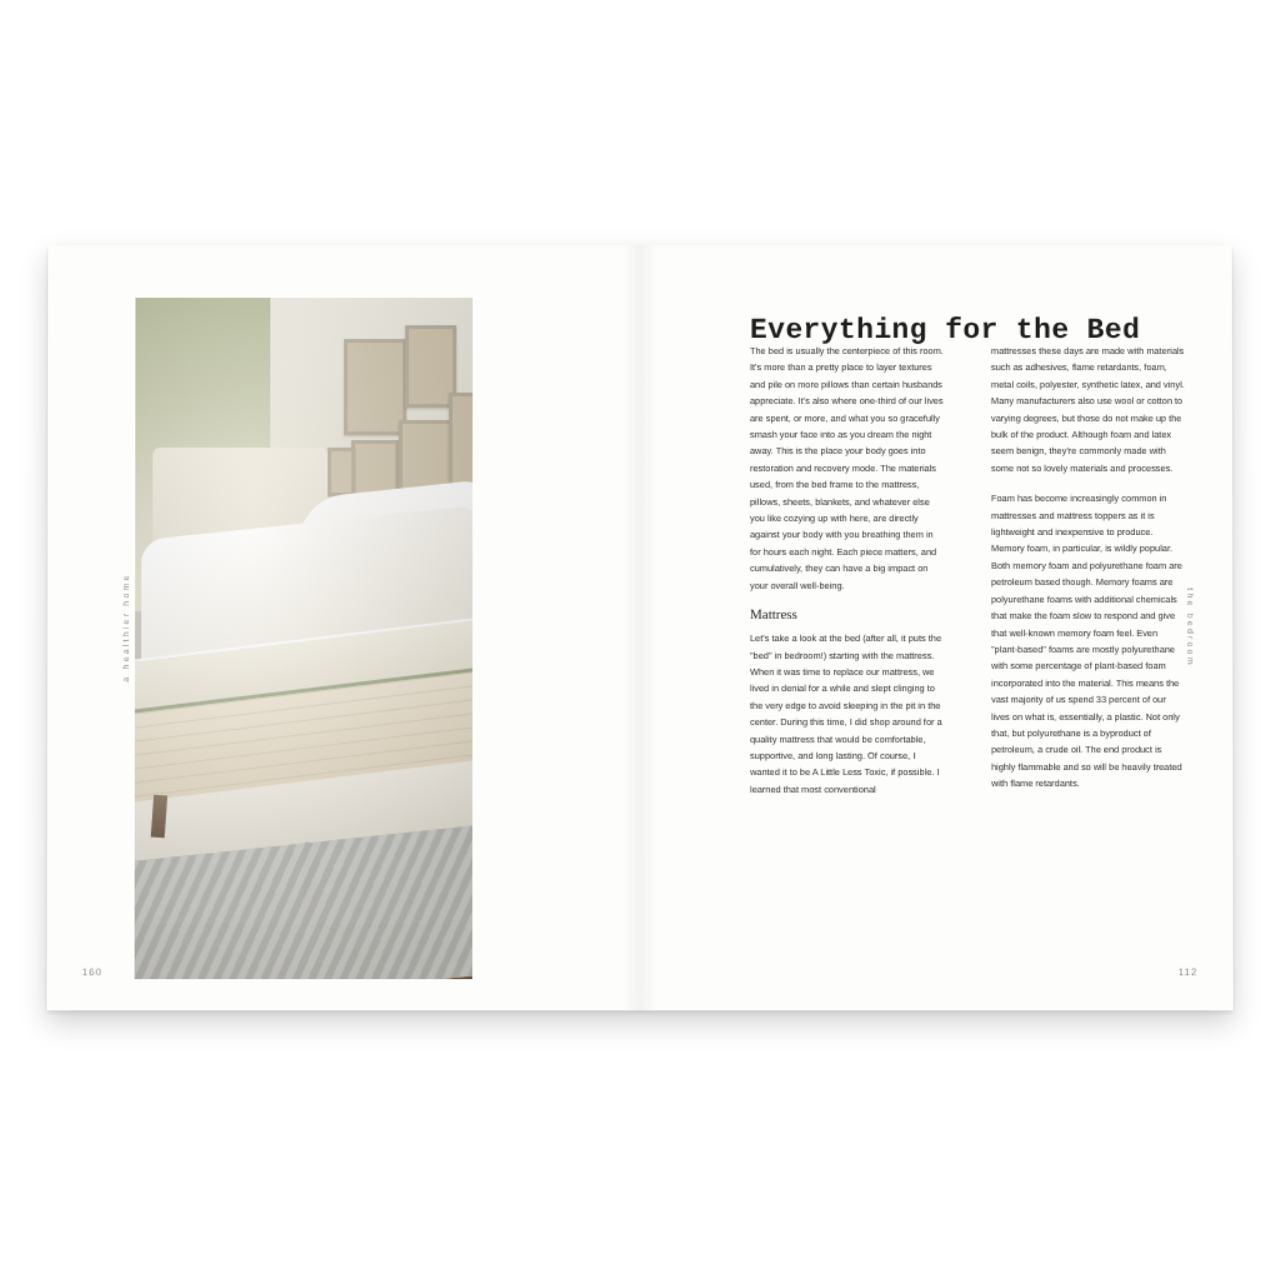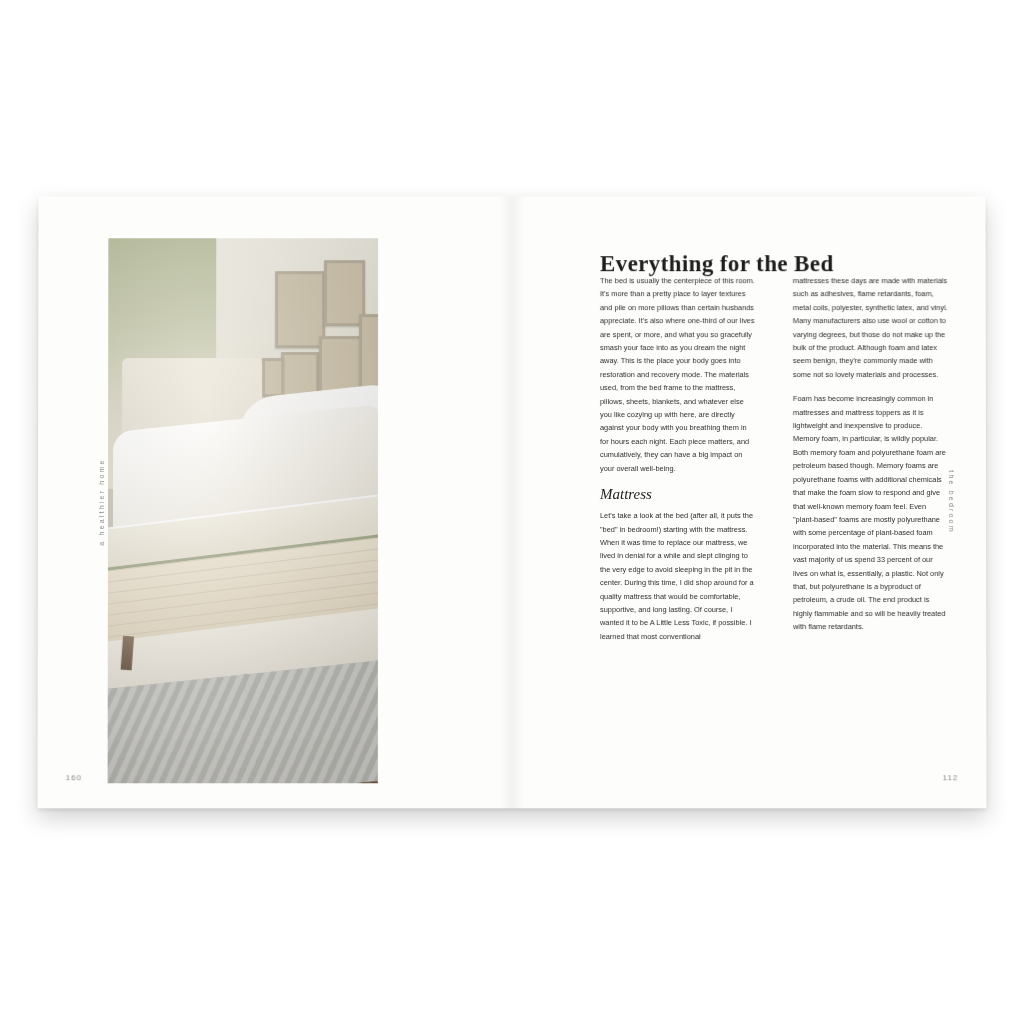--- a/index.html
+++ b/index.html
@@ -192,21 +192,21 @@
     top: 50%;
     transform: translateY(-50%) rotate(90deg);
     transform-origin: center;
   }
 
   
   .chapter-title {
     position: absolute;
     left: 88px;
     top: 40px;
-    font-family: Liberation Serif, serif;
+    font-family: Liberation Mono, monospace;
     font-size: 23px;
     color: #1d1d1b;
     letter-spacing: 0.4px;
   }
 
   .columns {
     position: absolute;
     left: 88px;
     top: 78px;
     width: 348px;
@@ -220,22 +220,21 @@
   .col p {
     margin: 0 0 11px 0;
     font-family: "Liberation Sans", sans-serif;
     font-size: 7.4px;
     line-height: 13.4px;
     color: #2c2c2a;
     text-align: left;
   }
   .subhead {
     font-family: "Liberation Serif", serif;
-    font-style: italic;
-    font-size: 15px;
+    font-size: 11px;
     color: #1d1d1b;
     margin: 6px 0 6px 0;
   }
 </style>
 </head>
 <body>
 
 <div class="spread">
 
   <div class="page page-left">

